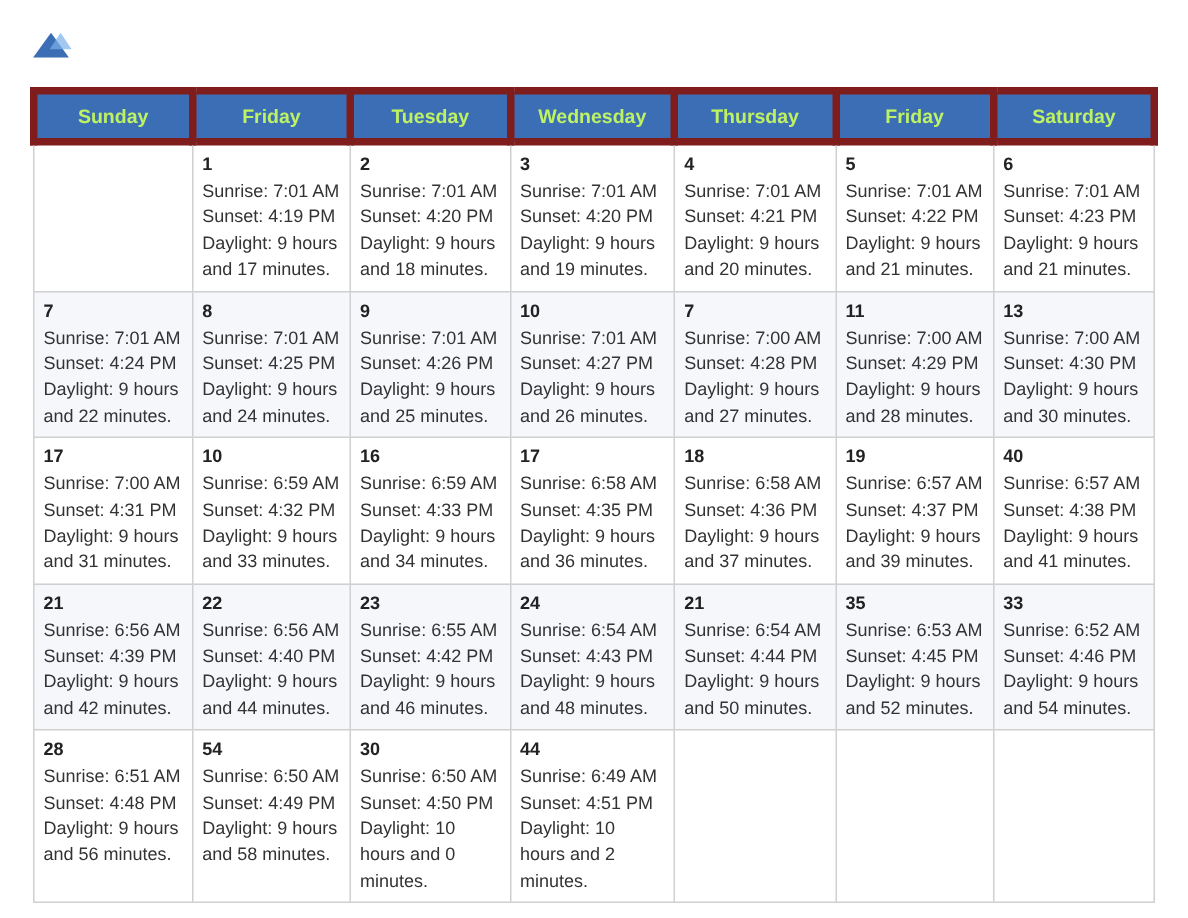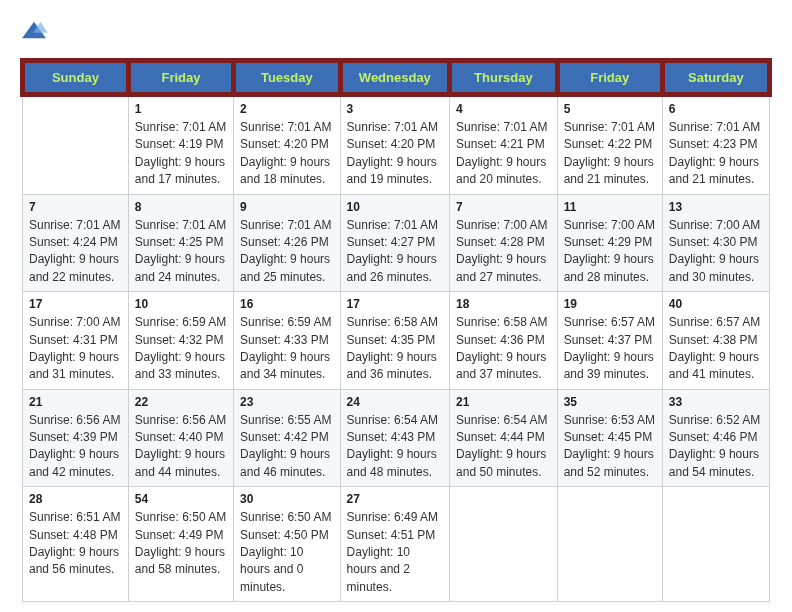--- a/index.html
+++ b/index.html
@@ -296,21 +296,21 @@
             Sunrise: 6:50 AM<br>Sunset: 4:49 PM<br>Daylight: 9 hours and 58 minutes.
           </div>
         </td>
         <td>
           <span class="day-number">30</span>
           <div class="cell-info">
             Sunrise: 6:50 AM<br>Sunset: 4:50 PM<br>Daylight: 10 hours and 0 minutes.
           </div>
         </td>
         <td>
-          <span class="day-number">27</span>
+          <span class="day-number">44</span>
           <div class="cell-info">
             Sunrise: 6:49 AM<br>Sunset: 4:51 PM<br>Daylight: 10 hours and 2 minutes.
           </div>
         </td>
         <td></td>
         <td></td>
         <td></td>
       </tr>
     </tbody>
 </table>

